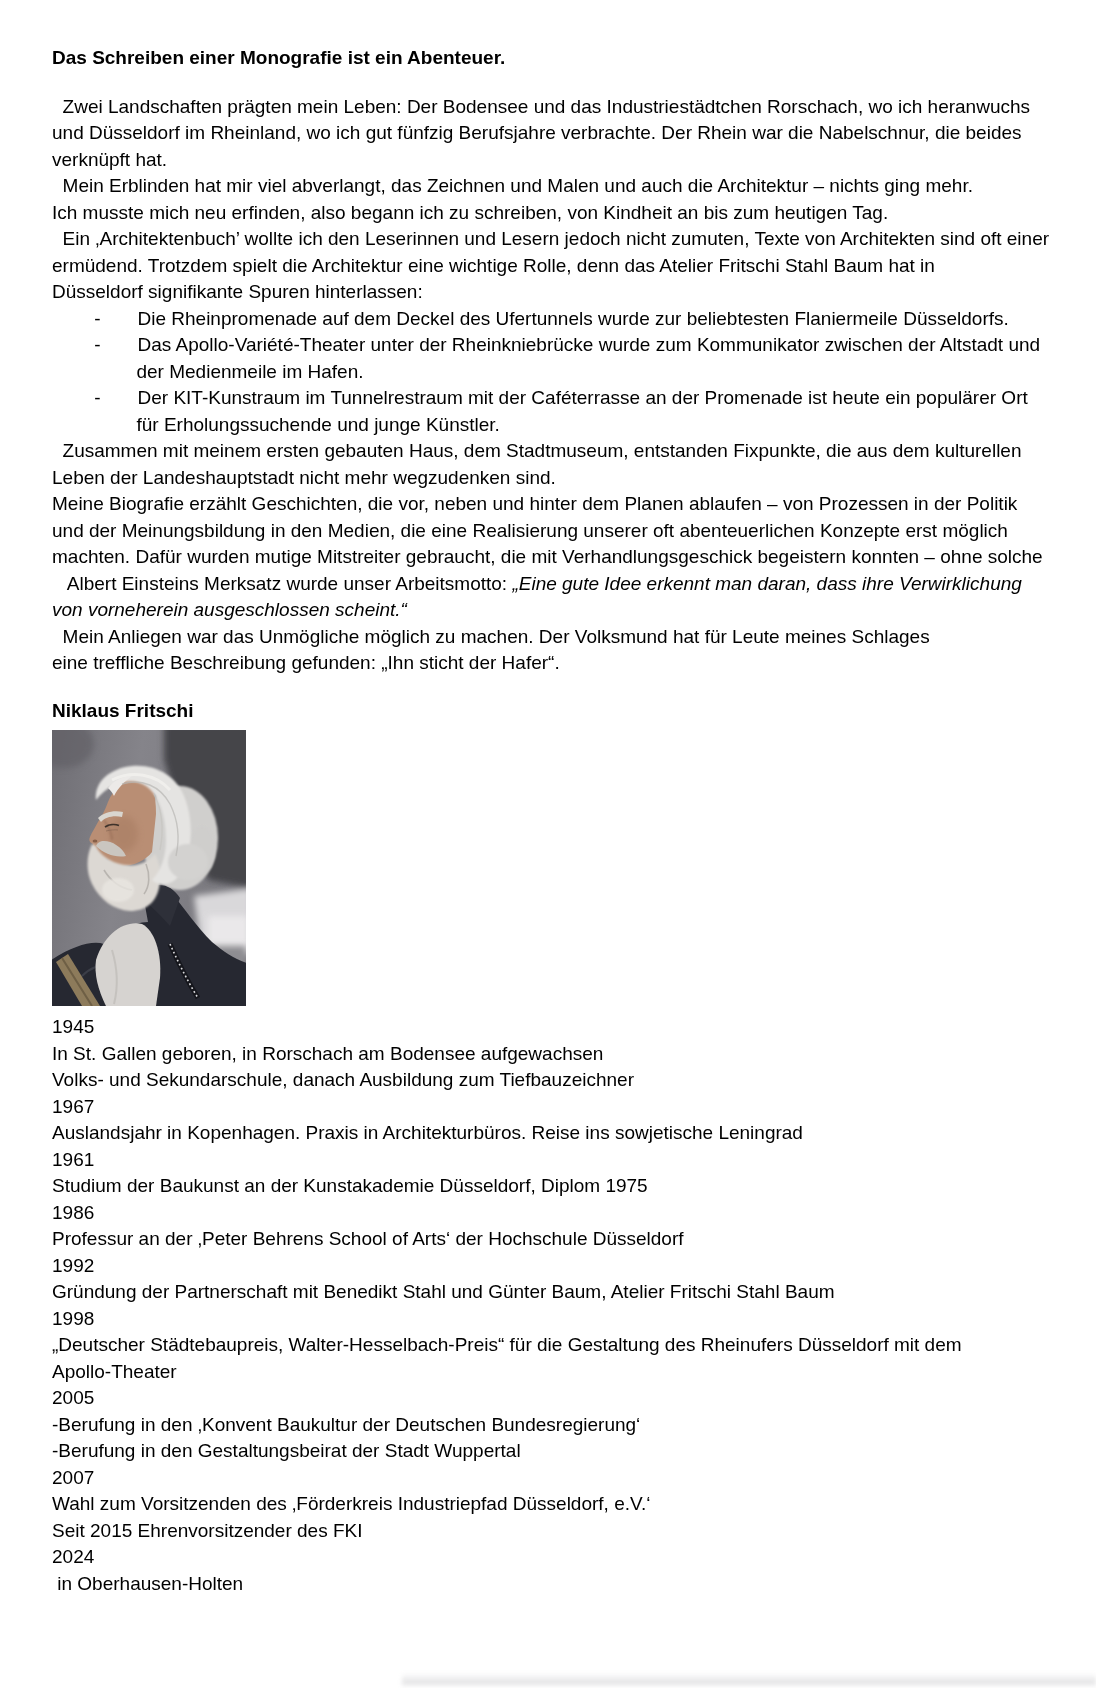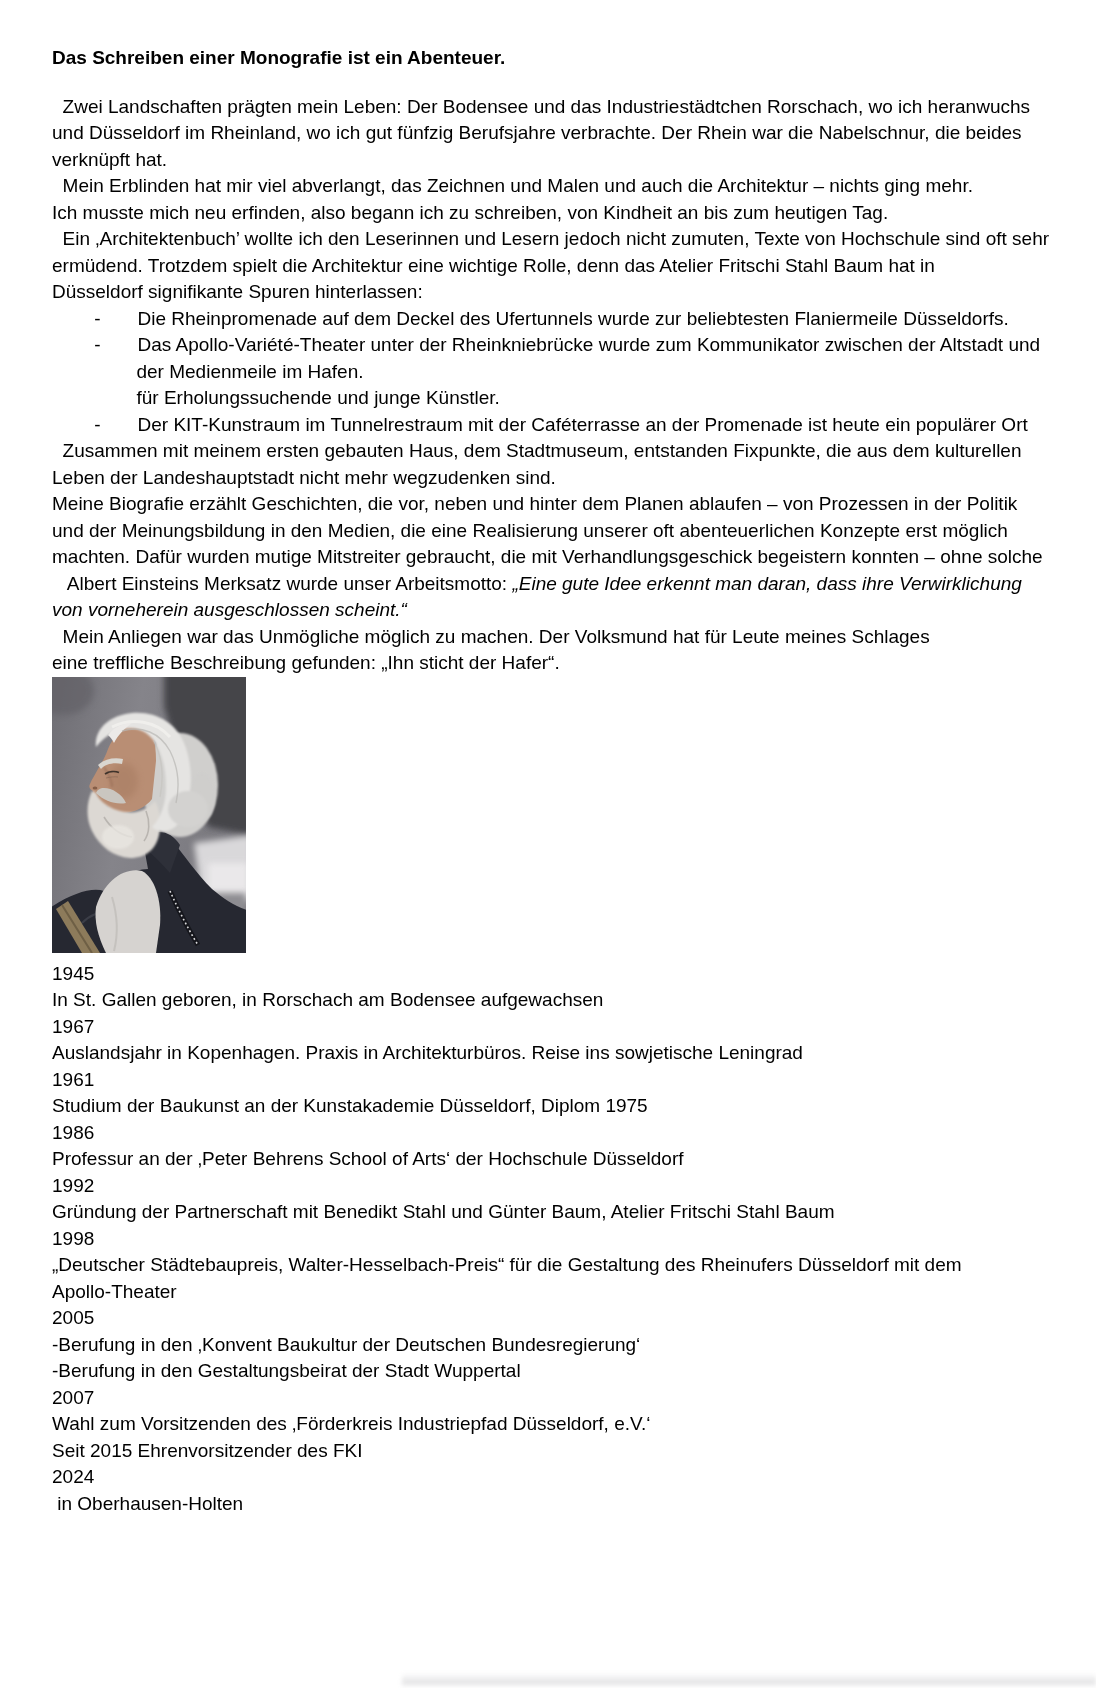--- a/index.html
+++ b/index.html
@@ -46,39 +46,40 @@
   <div class="content">
 
     <h1 class="doc-title">Das Schreiben einer Monografie ist ein Abenteuer.</h1>
 
     <div class="body-text">
         <div class="line"><span>  Zwei Landschaften prägten mein Leben: Der Bodensee und das Industriestädtchen Rorschach, wo ich heranwuchs</span></div>
         <div class="line"><span>und Düsseldorf im Rheinland, wo ich gut fünfzig Berufsjahre verbrachte. Der Rhein war die Nabelschnur, die beides</span></div>
         <div class="line"><span>verknüpft hat.</span></div>
         <div class="line"><span>  Mein Erblinden hat mir viel abverlangt, das Zeichnen und Malen und auch die Architektur – nichts ging mehr.</span></div>
         <div class="line"><span>Ich musste mich neu erfinden, also begann ich zu schreiben, von Kindheit an bis zum heutigen Tag.</span></div>
-        <div class="line"><span>  Ein ‚Architektenbuch’ wollte ich den Leserinnen und Lesern jedoch nicht zumuten, Texte von Hochschule sind oft sehr</span></div>
+        <div class="line"><span>  Ein ‚Architektenbuch’ wollte ich den Leserinnen und Lesern jedoch nicht zumuten, Texte von Architekten sind oft einer</span></div>
         <div class="line"><span>ermüdend. Trotzdem spielt die Architektur eine wichtige Rolle, denn das Atelier Fritschi Stahl Baum hat in</span></div>
         <div class="line"><span>Düsseldorf signifikante Spuren hinterlassen:</span></div>
         <div class="line"><span>        -       Die Rheinpromenade auf dem Deckel des Ufertunnels wurde zur beliebtesten Flaniermeile Düsseldorfs.</span></div>
         <div class="line"><span>        -       Das Apollo-Variété-Theater unter der Rheinkniebrücke wurde zum Kommunikator zwischen der Altstadt und</span></div>
         <div class="line"><span>                der Medienmeile im Hafen.</span></div>
+        <div class="line"><span>        -       Der KIT-Kunstraum im Tunnelrestraum mit der Caféterrasse an der Promenade ist heute ein populärer Ort</span></div>
         <div class="line"><span>                für Erholungssuchende und junge Künstler.</span></div>
-        <div class="line"><span>        -       Der KIT-Kunstraum im Tunnelrestraum mit der Caféterrasse an der Promenade ist heute ein populärer Ort</span></div>
         <div class="line"><span>  Zusammen mit meinem ersten gebauten Haus, dem Stadtmuseum, entstanden Fixpunkte, die aus dem kulturellen</span></div>
         <div class="line"><span>Leben der Landeshauptstadt nicht mehr wegzudenken sind.</span></div>
         <div class="line"><span>Meine Biografie erzählt Geschichten, die vor, neben und hinter dem Planen ablaufen – von Prozessen in der Politik</span></div>
         <div class="line"><span>und der Meinungsbildung in den Medien, die eine Realisierung unserer oft abenteuerlichen Konzepte erst möglich</span></div>
         <div class="line"><span>machten. Dafür wurden mutige Mitstreiter gebraucht, die mit Verhandlungsgeschick begeistern konnten – ohne solche</span></div>
         <div class="line"><span>   Albert Einsteins Merksatz wurde unser Arbeitsmotto: </span><span class="it">„Eine gute Idee erkennt man daran, dass ihre Verwirklichung</span></div>
         <div class="line"><span class="it">von vorneherein ausgeschlossen scheint.“</span></div>
         <div class="line"><span>  Mein Anliegen war das Unmögliche möglich zu machen. Der Volksmund hat für Leute meines Schlages</span></div>
         <div class="line"><span>eine treffliche Beschreibung gefunden: „Ihn sticht der Hafer“.</span></div>
       </div>
 
+    <h2 class="author-heading">Niklaus Fritschi</h2>
 
     <div class="photo">
       <svg viewBox="0 0 194 276" xmlns="http://www.w3.org/2000/svg">
         <defs>
           <linearGradient id="pg-bg" x1="0" y1="0" x2="1" y2="0.25">
             <stop offset="0" stop-color="#6f6e74"></stop>
             <stop offset="0.45" stop-color="#85848a"></stop>
             <stop offset="1" stop-color="#7a797f"></stop>
           </linearGradient>
           <filter id="b3" x="-30%" y="-30%" width="160%" height="160%">
@@ -153,20 +154,21 @@
           <path d="M46,88 C52,82 62,80 71,82 L70,87 C62,85 53,87 49,92 Z" fill="#d9d6d0"></path>
           <path d="M53,97 C57,94.5 63,94 67,95.5" stroke="#3f332b" stroke-width="1.8" fill="none"></path>
           <path d="M54,101 C58,100 63,99.5 66,100" stroke="#8a6a55" stroke-width="1" fill="none" opacity="0.7"></path>
         </g>
       </svg>
     </div>
 
     <div class="timeline">
         <div class="line">1945</div>
         <div class="line">In St. Gallen geboren, in Rorschach am Bodensee aufgewachsen</div>
+        <div class="line">Volks- und Sekundarschule, danach Ausbildung zum Tiefbauzeichner</div>
         <div class="line">1967</div>
         <div class="line">Auslandsjahr in Kopenhagen. Praxis in Architekturbüros. Reise ins sowjetische Leningrad</div>
         <div class="line">1961</div>
         <div class="line">Studium der Baukunst an der Kunstakademie Düsseldorf, Diplom 1975</div>
         <div class="line">1986</div>
         <div class="line">Professur an der ‚Peter Behrens School of Arts‘ der Hochschule Düsseldorf</div>
         <div class="line">1992</div>
         <div class="line">Gründung der Partnerschaft mit Benedikt Stahl und Günter Baum, Atelier Fritschi Stahl Baum</div>
         <div class="line">1998</div>
         <div class="line">„Deutscher Städtebaupreis, Walter-Hesselbach-Preis“ für die Gestaltung des Rheinufers Düsseldorf mit dem</div>

